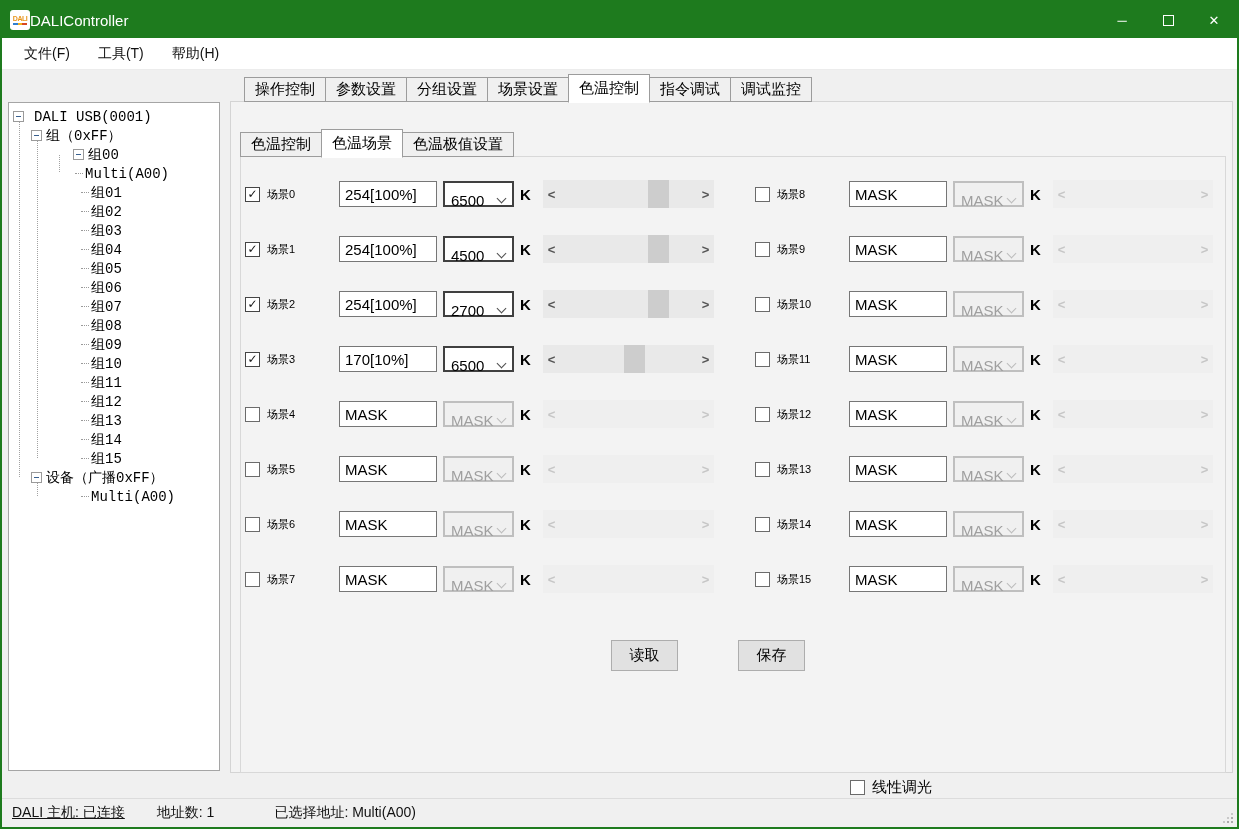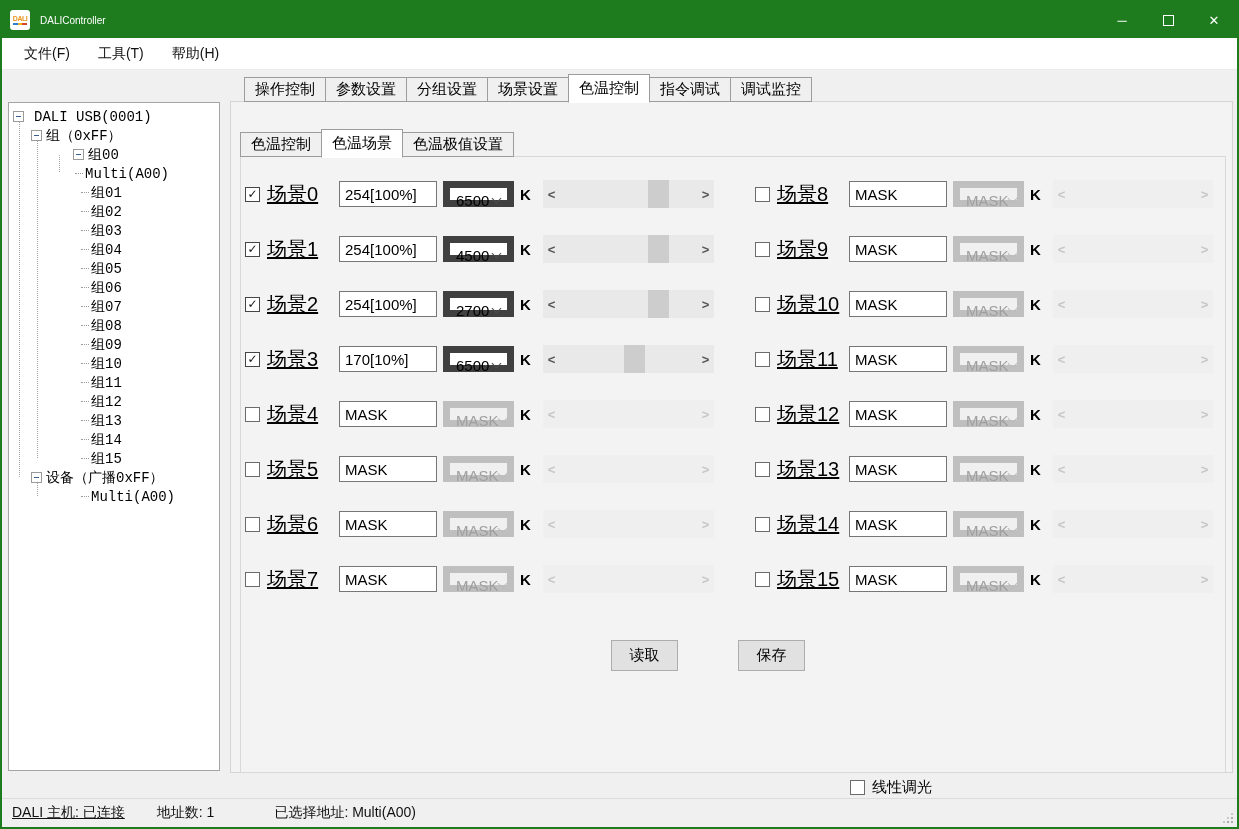--- a/index.html
+++ b/index.html
@@ -6,21 +6,21 @@
   *{box-sizing:border-box;}
   .window{position:relative;width:1239px;height:829px;border:2px solid #1e7b1e;background:#f0f0f0;
           font-family:"Liberation Sans","DejaVu Sans",sans-serif;overflow:hidden;}
 
   
   .titlebar{position:absolute;left:0;top:0;right:0;height:36px;background:#1e7b1e;display:flex;align-items:center;}
   .app-icon{width:20px;height:20px;background:#fff;border-radius:3px;margin-left:8px;display:flex;flex-direction:column;
             align-items:center;justify-content:center;flex:none;}
   .app-icon .ltrs{font-size:7px;font-weight:bold;color:#e8951c;line-height:7px;letter-spacing:-0.5px;}
   .app-icon .bar{width:14px;height:2px;margin-top:1px;background:linear-gradient(90deg,#2f7fd0 0 34%,#f2b21a 34% 67%,#d8471f 67% 100%);}
-  .title{color:#fff;font-size:10px;margin-left:10px;}
+  .title{color:#fff;font-size:15px;margin-left:0;}
   .win-controls{margin-left:auto;display:flex;height:100%;}
   .wbtn{width:46px;height:100%;display:flex;align-items:center;justify-content:center;color:#fff;font-size:13px;cursor:default;}
   .glyph-max{width:11px;height:11px;border:1px solid #fff;display:inline-block;}
 
   
   .menubar{position:absolute;left:0;top:36px;right:0;height:32px;background:#fff;border-bottom:1px solid #ececec;
            display:flex;align-items:center;padding-left:8px;}
   .menu-item{padding:0 14px;font-size:14px;color:#111;height:100%;display:flex;align-items:center;}
 
   
@@ -56,24 +56,24 @@
 
   
   .col{position:absolute;top:22px;display:flex;flex-direction:column;}
   .col-left{left:4px;width:469px;}
   .col-right{left:514px;width:458px;}
   .scene-row{display:flex;align-items:center;height:30px;margin-bottom:25px;}
   .cb{width:15px;height:15px;background:#fff;border:1px solid #6b6b6b;display:inline-flex;align-items:center;
       justify-content:center;flex:none;}
   .cb[data-checked="true"]{border-color:#454545;}
   .cb[data-checked="true"]::after{content:"✓";font-size:12px;font-weight:700;color:#111;line-height:1;margin-top:-1px;}
-  .scene-label{width:72px;margin-left:7px;font-size:20px;flex:none;text-decoration:underline;}
+  .scene-label{width:72px;margin-left:7px;font-size:11px;flex:none;}
   .level-input{width:98px;height:26px;border:1px solid #767676;background:#fff;color:#000;padding:4px 5px;margin-right:6px;
                font-family:"Liberation Sans","DejaVu Sans",sans-serif;font-size:15px;flex:none;}
-  .combo{width:71px;height:26px;border:7px solid #404040;background:#fff;display:flex;align-items:center;
+  .combo{width:71px;height:26px;border:2px solid #404040;background:#fff;display:flex;align-items:center;
          justify-content:space-between;padding:12px 7px 0 6px;flex:none;}
   .combo-val{font-size:15px;color:#000;}
   .chev{width:7px;height:7px;border:solid #4d4d4d;border-width:0 1px 1px 0;transform:rotate(45deg);margin-top:-4px;flex:none;}
   .unit{margin-left:6px;font-size:15px;font-weight:600;width:14px;flex:none;}
   .hscroll{flex:1;height:28px;margin-left:9px;position:relative;background:#e9e9e9;}
   .arr{position:absolute;top:0;width:17px;height:100%;display:flex;align-items:center;justify-content:center;
        font-size:13px;font-weight:700;color:#555;}
   .arr.left{left:0;} .arr.right{right:0;}
   .thumb{display:none;position:absolute;top:0;height:100%;width:21px;background:#cdcdcd;}
   .thumb[data-pos]{display:block;}

